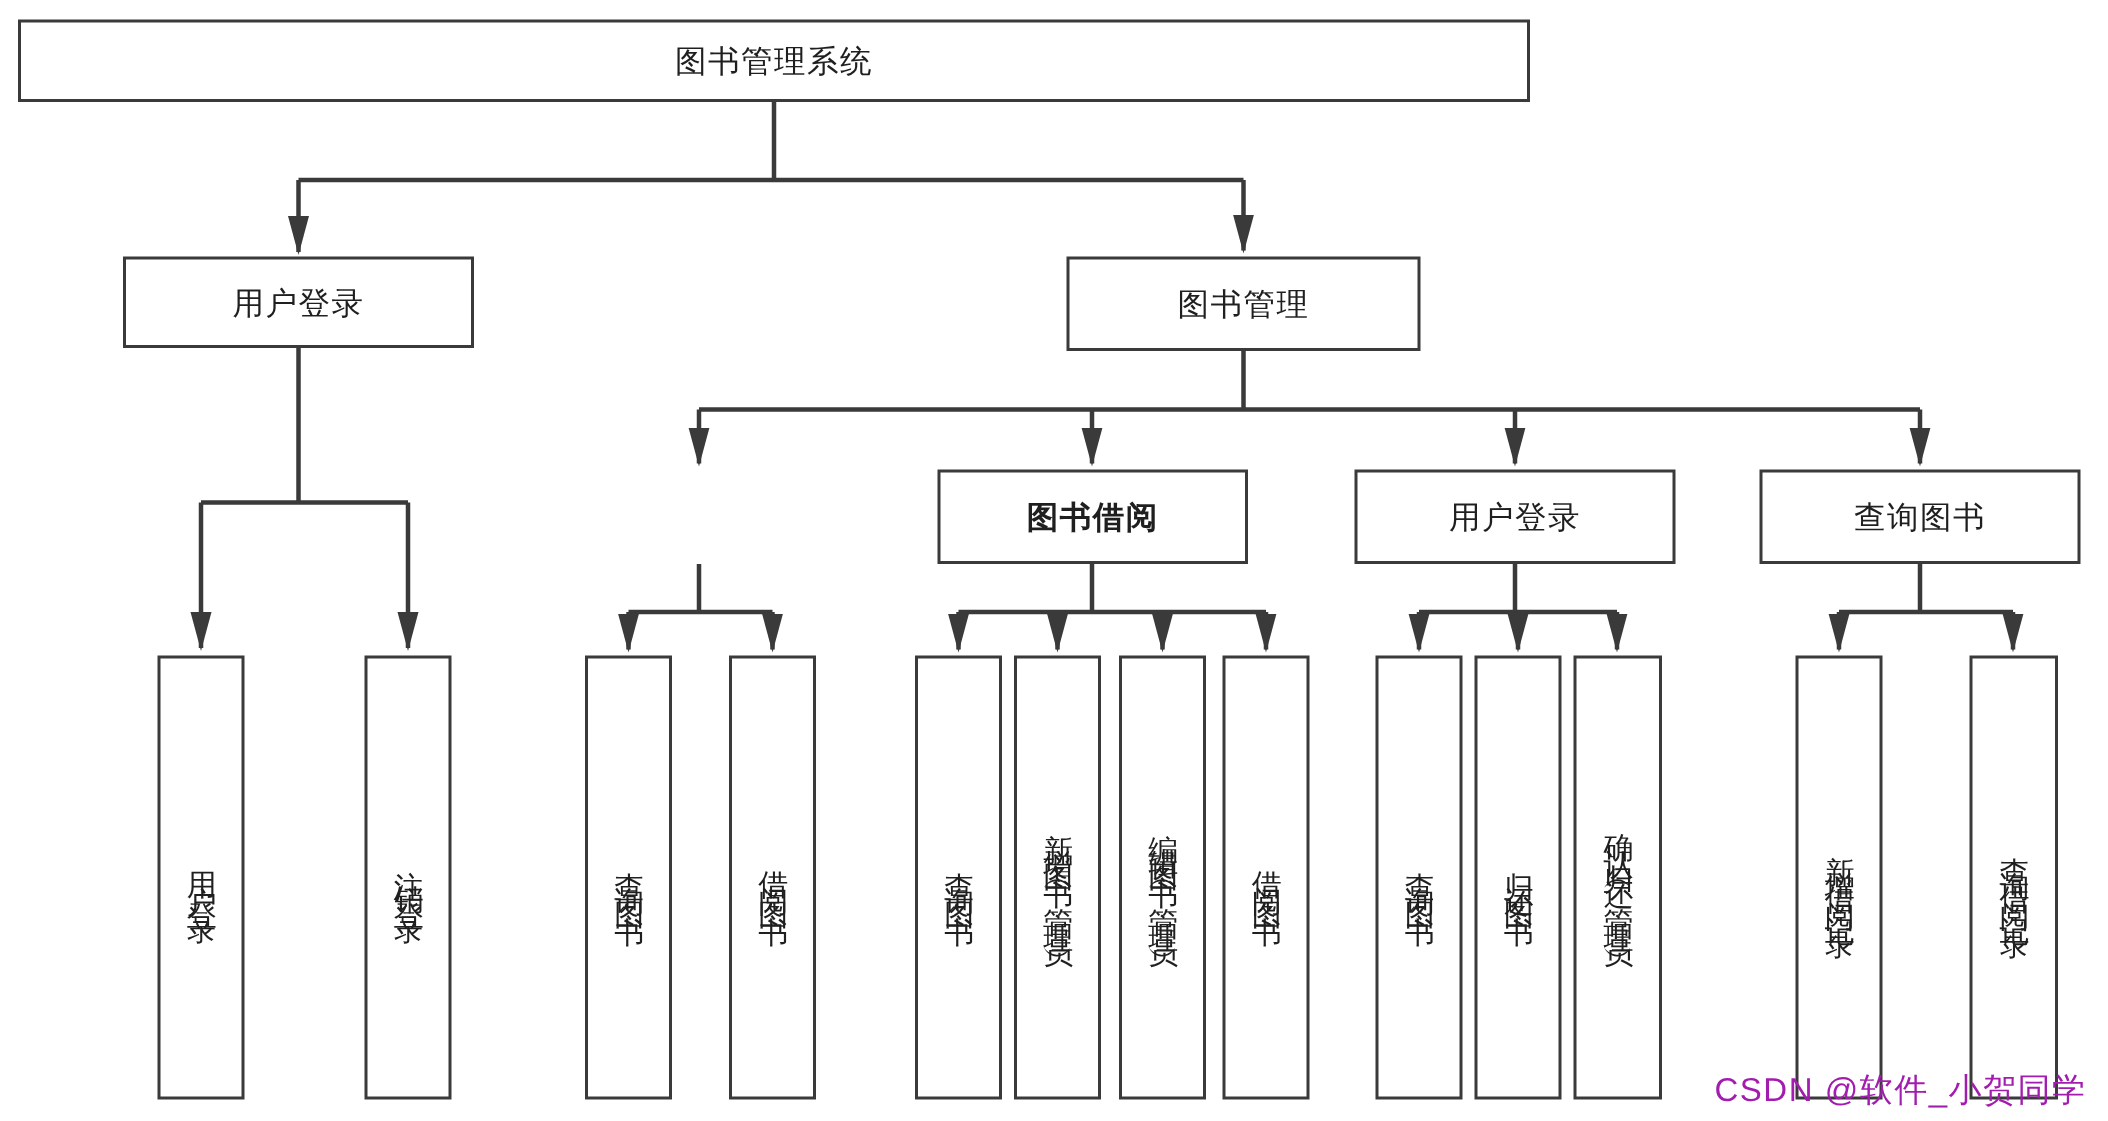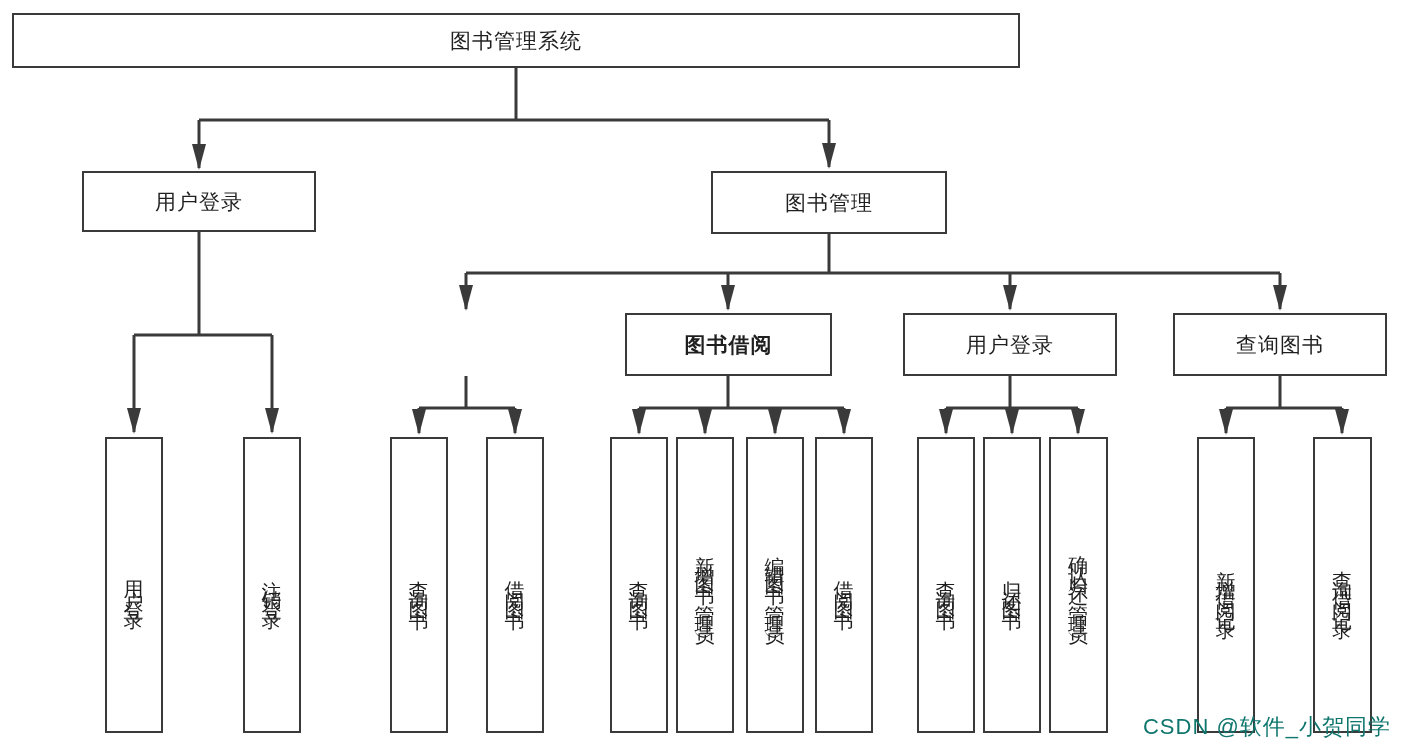--- a/index.html
+++ b/index.html
@@ -42,21 +42,21 @@
     font-size: 20px;
     letter-spacing: 10px;
     line-height: 1;
     white-space: nowrap;
   }
   .watermark {
     position: absolute;
     right: 14px;
     bottom: 5px;
     font-size: 22px;
-    color: #0f766e;
+    color: #a21caf;
     letter-spacing: 1px;
     white-space: nowrap;
   }
 </style>
 </head>
 <body>
 
 <div id="stage">
 
   <svg id="connectors" viewBox="0 0 1405 747" xmlns="http://www.w3.org/2000/svg">

